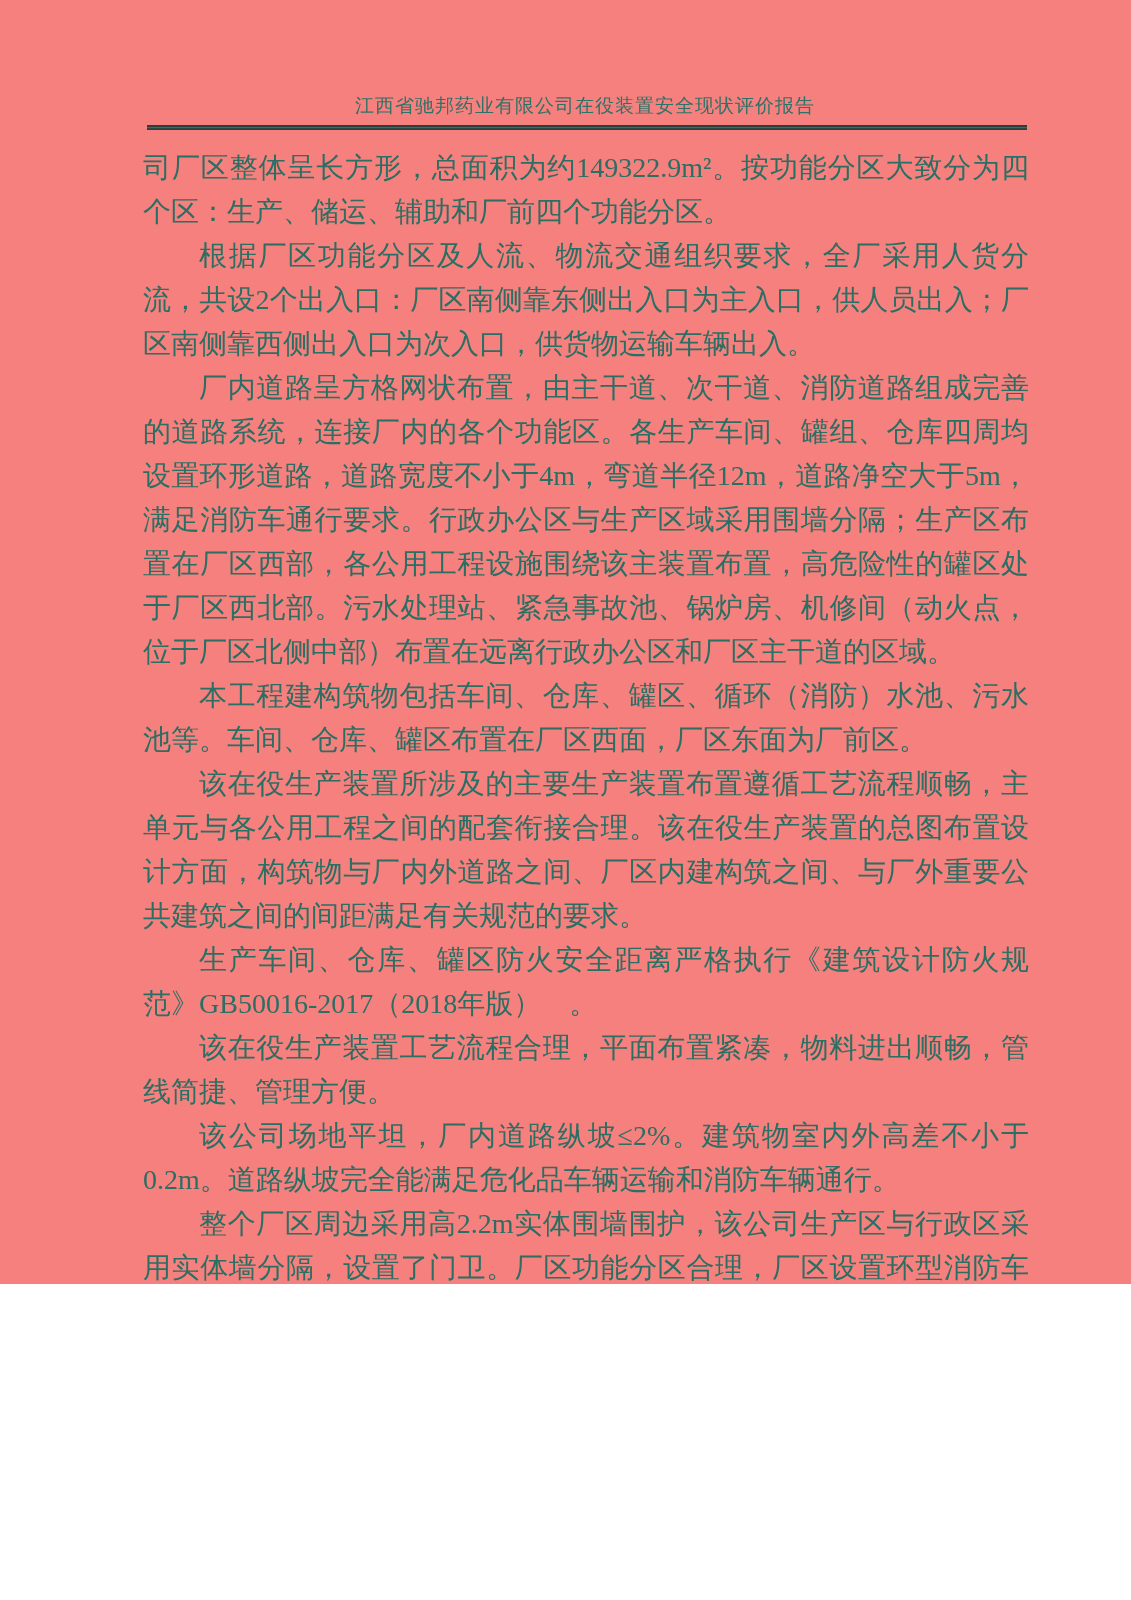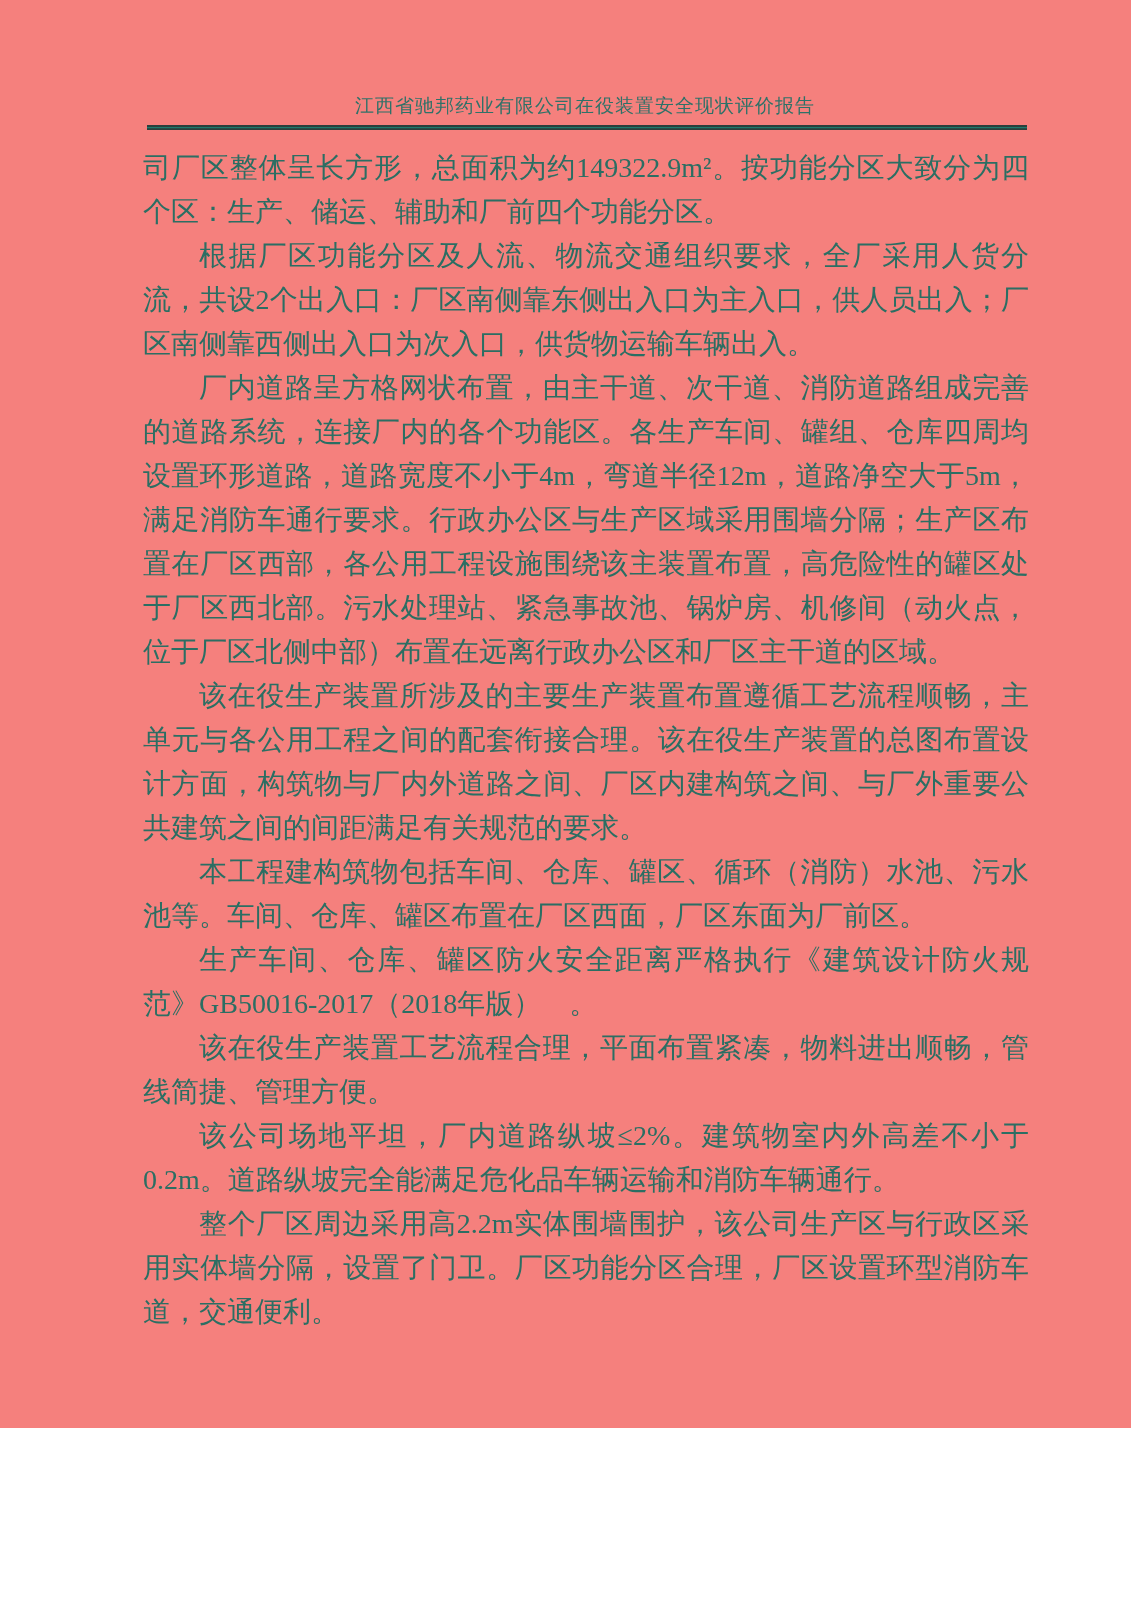--- a/index.html
+++ b/index.html
@@ -2,21 +2,21 @@
 <html><head>
 <meta charset="utf-8">
 <style>
   html, body {
     margin: 0;
     padding: 0;
   }
   .page {
     position: relative;
     width: 1131px;
-    height: 1428px;
+    height: 1284px;
     background: #F5807D;
     overflow: hidden;
     font-family: "Liberation Serif", "DejaVu Serif", serif;
   }
   
   .header-title {
     position: absolute;
     left: 143px;
     top: 93px;
     width: 884px;
@@ -95,22 +95,22 @@
 <div class="page">
 
   <div class="header-title">江西省驰邦药业有限公司在役装置安全现状评价报告</div>
 
   <div class="header-rule"></div>
 
   <div class="body-text">
       <p class="no-indent">司厂区整体呈长方形，总面积为约149322.9m²。按功能分区大致分为四个区：生产、储运、辅助和厂前四个功能分区。</p>
       <p>根据厂区功能分区及人流、物流交通组织要求，全厂采用人货分流，共设2个出入口：厂区南侧靠东侧出入口为主入口，供人员出入；厂区南侧靠西侧出入口为次入口，供货物运输车辆出入。</p>
       <p>厂内道路呈方格网状布置，由主干道、次干道、消防道路组成完善的道路系统，连接厂内的各个功能区。各生产车间、罐组、仓库四周均设置环形道路，道路宽度不小于4m，弯道半径12m，道路净空大于5m，满足消防车通行要求。行政办公区与生产区域采用围墙分隔；生产区布置在厂区西部，各公用工程设施围绕该主装置布置，高危险性的罐区处于厂区西北部。污水处理站、紧急事故池、锅炉房、机修间（动火点，位于厂区北侧中部）布置在远离行政办公区和厂区主干道的区域。</p>
+      <p>本工程建构筑物包括车间、仓库、罐区、循环（消防）水池、污水池等。车间、仓库、罐区布置在厂区西面，厂区东面为厂前区。</p>
       <p>该在役生产装置所涉及的主要生产装置布置遵循工艺流程顺畅，主单元与各公用工程之间的配套衔接合理。该在役生产装置的总图布置设计方面，构筑物与厂内外道路之间、厂区内建构筑之间、与厂外重要公共建筑之间的间距满足有关规范的要求。</p>
-      <p>本工程建构筑物包括车间、仓库、罐区、循环（消防）水池、污水池等。车间、仓库、罐区布置在厂区西面，厂区东面为厂前区。</p>
       <p>生产车间、仓库、罐区防火安全距离严格执行《建筑设计防火规范》GB50016-2017（2018年版）　。</p>
       <p>该在役生产装置工艺流程合理，平面布置紧凑，物料进出顺畅，管线简捷、管理方便。</p>
       <p>该公司场地平坦，厂内道路纵坡≤2%。建筑物室内外高差不小于0.2m。道路纵坡完全能满足危化品车辆运输和消防车辆通行。</p>
       <p>整个厂区周边采用高2.2m实体围墙围护，该公司生产区与行政区采用实体墙分隔，设置了门卫。厂区功能分区合理，厂区设置环型消防车道，交通便利。</p>
     </div>
 
   <div class="footer-rule"></div>
 
   <div class="footer-page-number">35</div>
 

